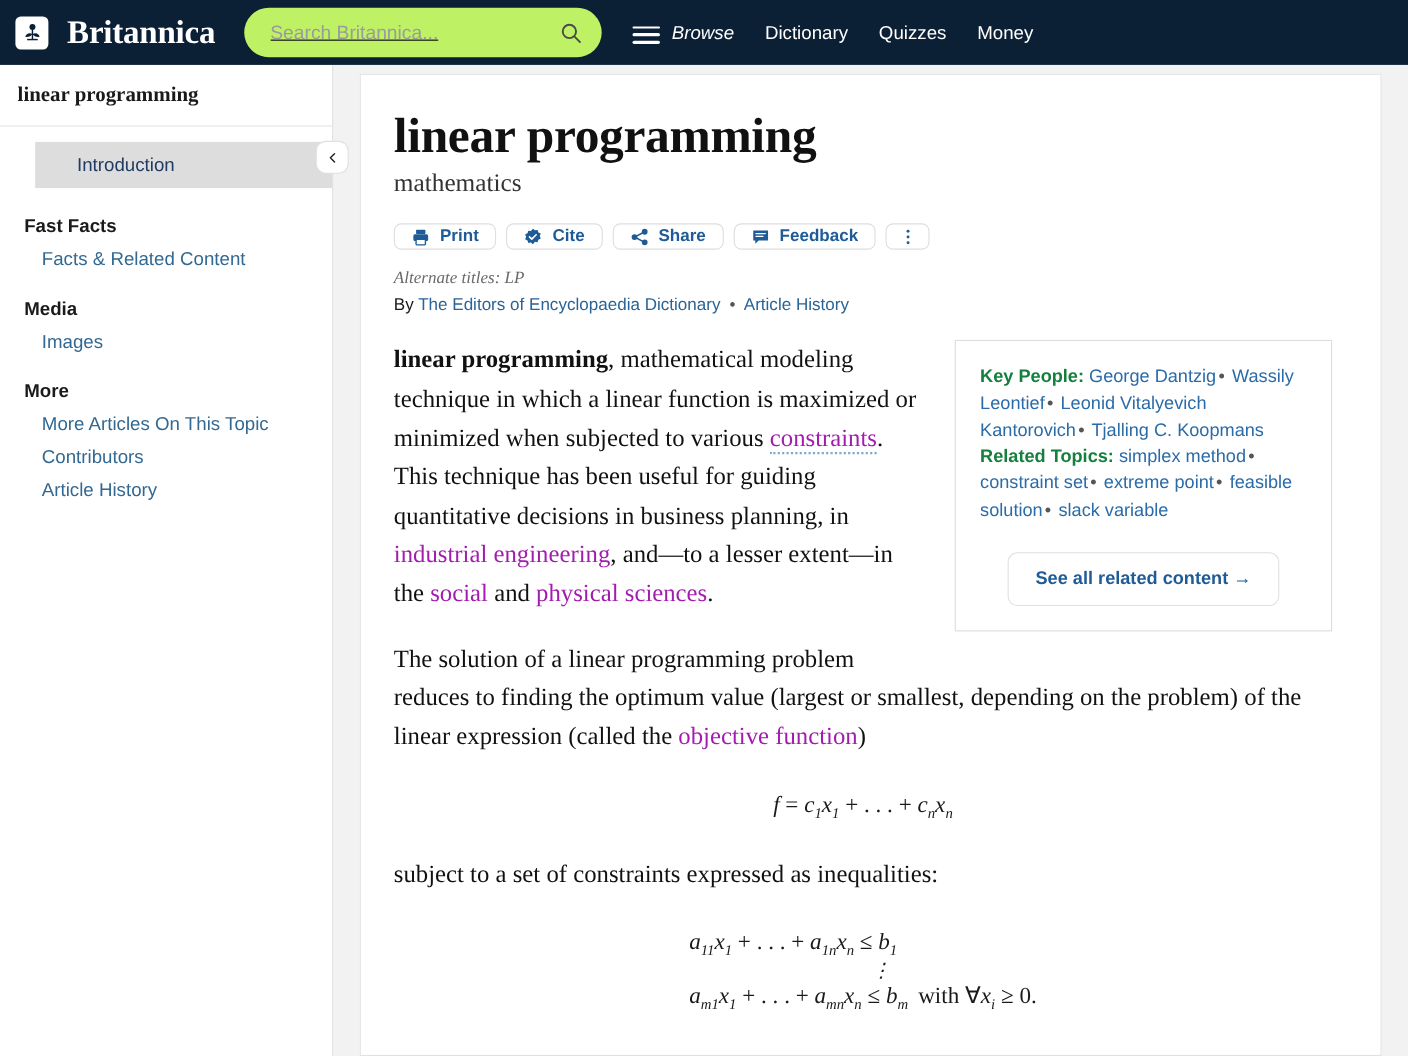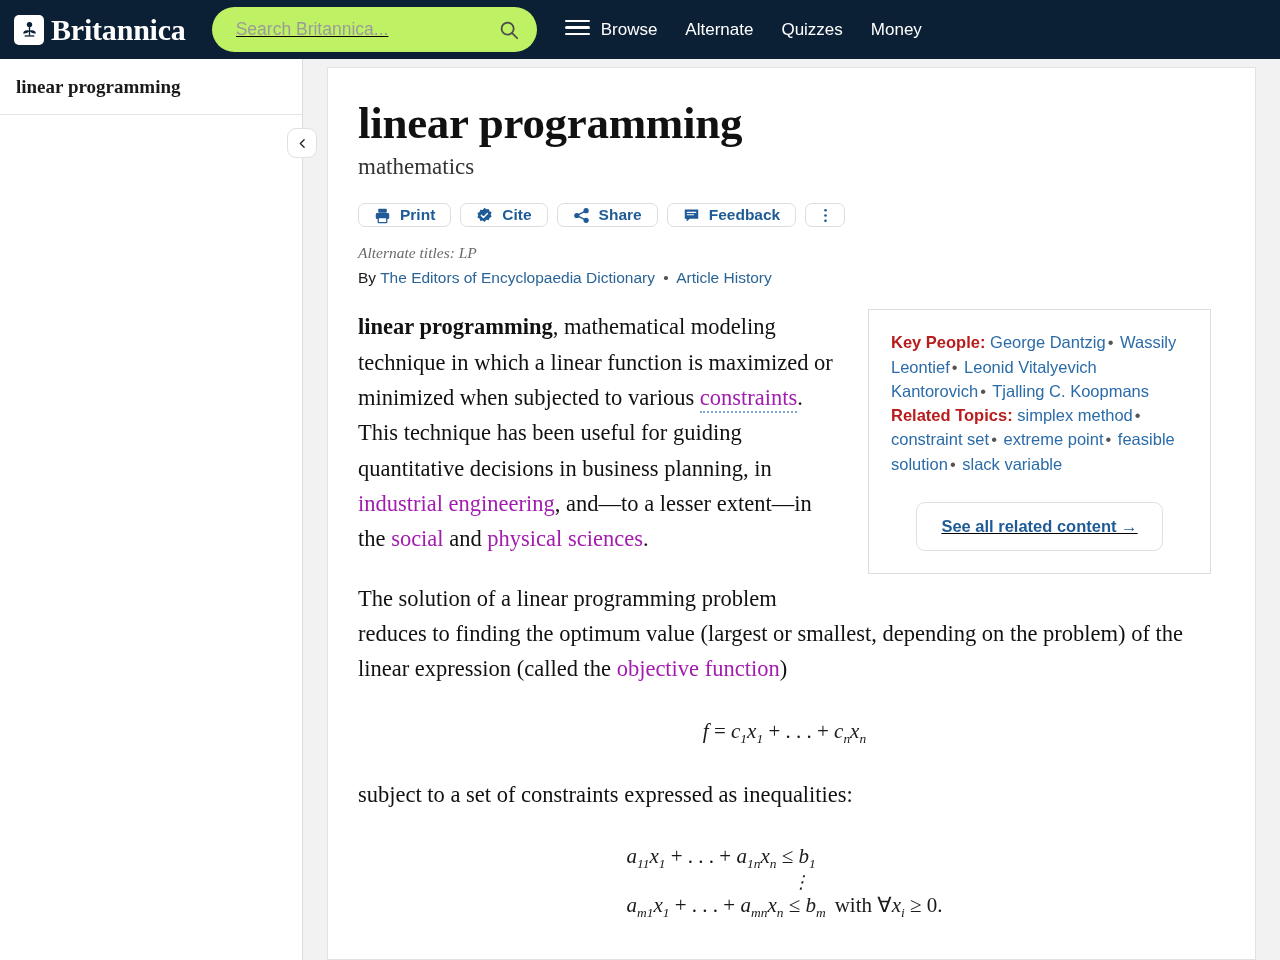--- a/index.html
+++ b/index.html
@@ -14,21 +14,21 @@
   
   #site-header {
     height: 59px;
     background: #0b1f35;
     display: flex;
     align-items: center;
     padding: 0 0 0 14px;
     position: relative;
     z-index: 20;
   }
-  #brand { display: flex; align-items: center; gap: 7px; text-align: right; }
+  #brand { display: flex; align-items: center; gap: 17px; text-align: right; }
   #brand-mark {
     width: 30px; height: 30px;
     background: #ffffff;
     border-radius: 5px;
     display: flex; align-items: center; justify-content: center;
   }
   #brand-word {
     color: #ffffff;
     font-family: "Liberation Serif", serif;
     font-weight: bold;
@@ -61,21 +61,21 @@
     gap: 28px;
     margin-left: 28px;
   }
   #hamburger { display: flex; flex-direction: column; gap: 4px; width: 25px; cursor: pointer; }
   #hamburger span { display: block; height: 2.6px; background: #fff; border-radius: 2px; }
   .nav-link {
     color: #fff; font-size: 17px;
     text-decoration: none; white-space: nowrap;
     cursor: pointer;
   }
-  #browse-item { display: flex; align-items: flex-start; gap: 11px; cursor: pointer; }
+  #browse-item { display: flex; align-items: flex-end; gap: 11px; cursor: pointer; font-style: italic; }
 
   
   #page-body { display: flex; height: 901px; position: relative; }
 
   
   #sidebar {
     width: 303px; flex: none;
     background: #ffffff;
     border-right: 1px solid #dcdcdc;
     position: relative;
@@ -183,24 +183,24 @@
   #infobox {
     float: right;
     width: 343px;
     border: 1px solid #dddddd;
     background: #fff;
     padding: 20px 22px 22px 22px;
     margin: 0 0 16px 34px;
   }
   .ib-row { font-size: 16.5px; line-height: 1.47; color: #1a1a1a; }
   .ib-row + .ib-row { }
-  .ib-label { font-weight: bold; color: #b91c1c; }
+  .ib-label { font-weight: bold; color: #15803d; }
   .ib-row a { color: #2a6ba8; text-decoration: none; cursor: pointer; }
   .ib-dot { color: #555; margin: 0 2px; }
-  #see-all-wrap { display: flex; justify-content: center; margin-top: 26px; text-decoration: underline; }
+  #see-all-wrap { display: flex; justify-content: center; margin-top: 26px; }
   #see-all-btn {
     border: 1px solid #e0e0e0;
     border-radius: 9px;
     padding: 14px 24px;
     color: #1f5b96;
     font-weight: bold;
     font-size: 16.5px;
     background: #fff;
     cursor: pointer;
     font-family: "Liberation Sans", sans-serif;
@@ -262,39 +262,53 @@
 
   <div id="main-nav">
     <div id="browse-item">
       <div id="hamburger">
         <span></span>
           <span></span>
           <span></span>
       </div>
       <a class="nav-link">Browse</a>
     </div>
-    <a class="nav-link">Alternate</a>
+    <a class="nav-link">Dictionary</a>
     <a class="nav-link">Quizzes</a>
     <a class="nav-link">Money</a>
   </div>
 </div>
 
 <div id="page-body">
 
   <div id="sidebar">
     <div id="sidebar-head">
       <div id="sidebar-title">linear programming</div>
     </div>
 
     <div id="collapse-btn">
       <svg width="13" height="13" viewBox="0 0 24 24" fill="none" stroke="#222" stroke-width="2.4">
         <path d="M15 5 L8 12 L15 19" stroke-linecap="round" stroke-linejoin="round"></path>
       </svg>
     </div>
 
+    <div id="toc">
+      <div class="toc-current">Introduction</div>
+
+      <div class="toc-group-title">Fast Facts</div>
+      <a class="toc-link">Facts &amp; Related Content</a>
+
+      <div class="toc-group-title">Media</div>
+      <a class="toc-link">Images</a>
+
+      <div class="toc-group-title">More</div>
+      <a class="toc-link">More Articles On This Topic</a>
+      <a class="toc-link">Contributors</a>
+      <a class="toc-link">Article History</a>
+    </div>
   </div>
 
   <div id="main-scroll">
     <div id="article-card">
 
       <h1 id="article-title">linear programming</h1>
       <div id="article-subtitle">mathematics</div>
 
       <div id="action-bar">
         <div class="act-btn">

